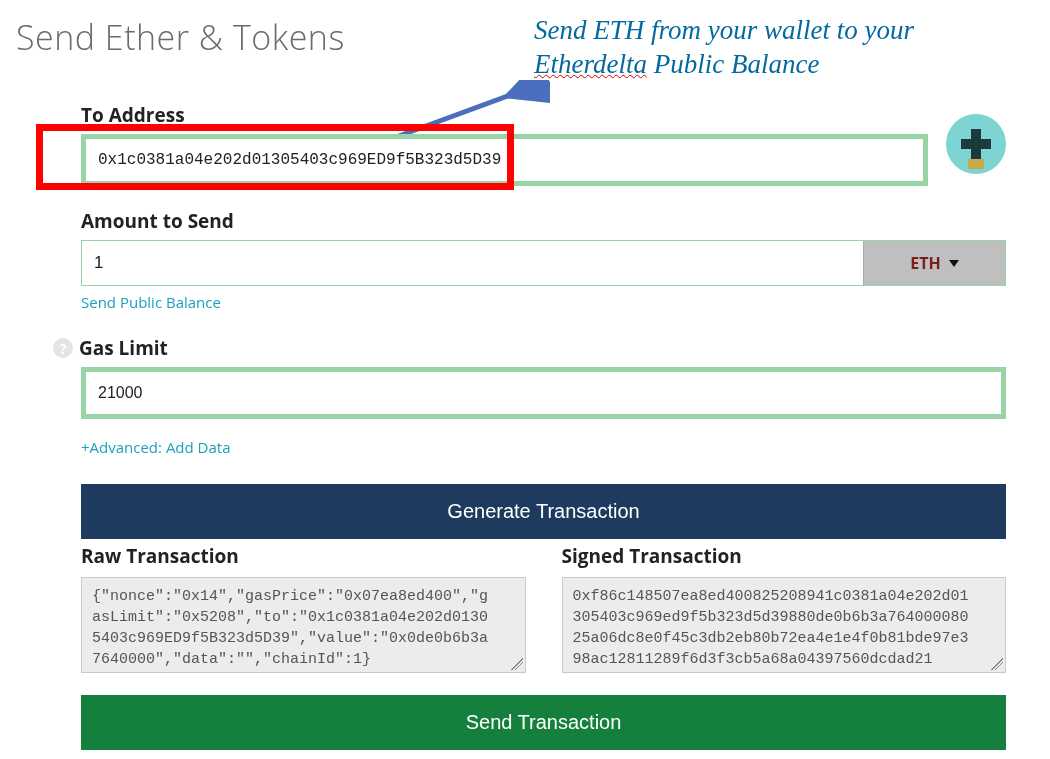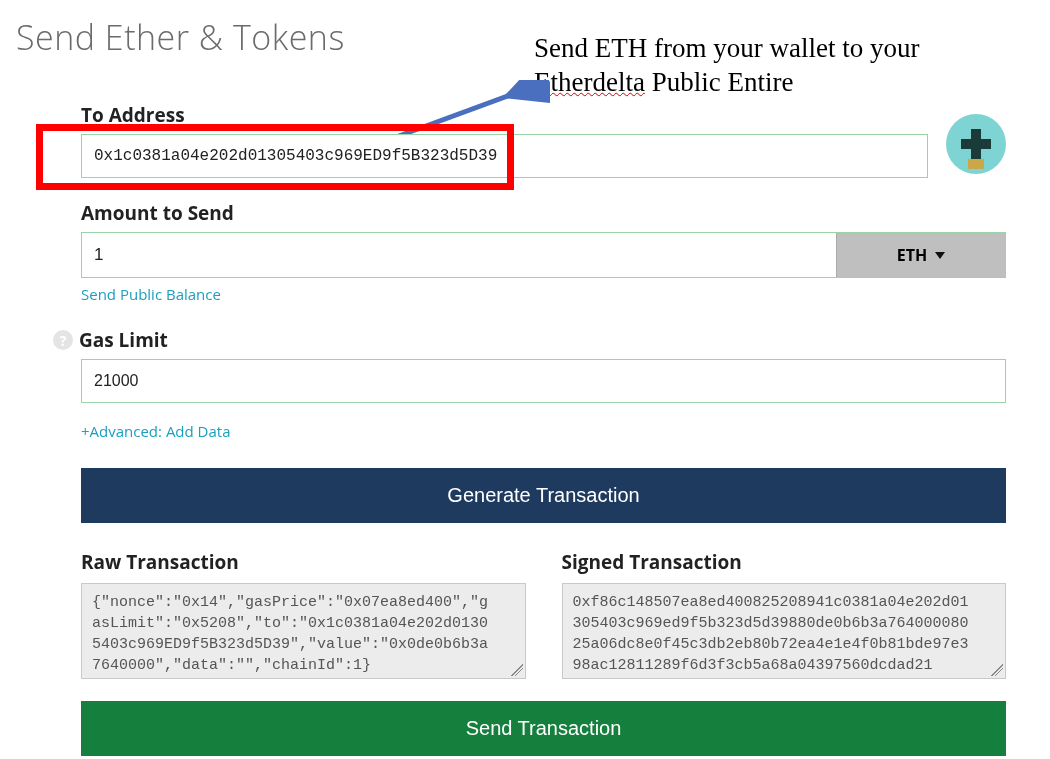--- a/index.html
+++ b/index.html
@@ -35,21 +35,21 @@
     margin-top: 18px;
     margin-bottom: 6px;
   }
   .row-with-avatar {
     display: flex;
     align-items: flex-start;
     gap: 18px;
   }
   .row-with-avatar .field-area { flex: 1; }
   .input-wrap {
-    border: 1px solid #d946ef;
+    border: 5px solid #d946ef;
     background: #fff;
     width: 100%;
     position: relative;
   }
   .input-wrap.green { border-color: #9ad3a5; }
   .input-text {
     width: 100%;
     border: none;
     outline: none;
     font-family: "Courier New", monospace;
@@ -92,27 +92,27 @@
     border:1px solid #9ad3a5;
   }
   .amount-input-cell { flex:1; }
   .amount-input {
     width:100%; border:none; outline:none;
     font-size:17px; padding:12px 12px; color:#222;
     font-family:"Segoe UI",Arial,sans-serif;
     background:transparent;
   }
   .unit-btn {
-    width:169px;
+    width:142px;
     background:#bfbfbf;
     display:flex; align-items:center; justify-content:center;
     gap:8px;
     font-weight:700;
     font-size:16px;
-    color:#000000;
+    color:#7f1d1d;
     cursor:pointer;
     border-left:1px solid #aaa;
   }
   .unit-btn .caret {
     width:0;height:0;border-left:5px solid transparent;border-right:5px solid transparent;border-top:7px solid #111;
   }
   .link {
     color:#1b9fbf; font-size:15px; margin-top:6px; display:inline-block;
     cursor:pointer;
   }
@@ -129,21 +129,21 @@
     color:#fff;
     text-align:center;
     font-size:20px;
     font-weight:400;
     cursor:pointer;
     border:none;
   }
   .btn-dark { background:#1f3a5f; margin-top:26px;}
   .btn-teal { background:#15803d; margin-top:22px;}
   .tx-columns {
-    display:flex; gap:36px; margin-top:26px;
+    display:flex; gap:36px; margin-top:4px;
   }
   .tx-col { flex:1; display:flex; flex-direction:column;}
   .tx-label {
     font-size:19px; font-weight:700; color:#222; margin-bottom:8px;
   }
   .tx-area-wrap{
     position:relative;
     border:1px solid #c9c9c9;
     background:#ececec;
     height:96px;
@@ -162,46 +162,47 @@
   }
   .tx-resize {
     position:absolute; right:2px; bottom:2px;
     width:12px;height:12px;
     background:
       linear-gradient(135deg, transparent 50%, #888 50% 55%, transparent 55% 65%, #888 65% 70%, transparent 70%);
   }
   
   .annotation-text {
     position:absolute;
-    color:#000000;
+    color:#0369a1;
     font-family:"Times New Roman",serif;
     font-size:27px;
     line-height:1.25;
-    left:534px; top:32px;
+    left:534px; top:14px;
     width:500px;
+    font-style:italic;
   }
   .annotation-text .squiggle {
     text-decoration: underline wavy #d40000;
     text-decoration-thickness:1px;
   }
   .annotation-arrow {
     position:absolute;
     left:370px; top:80px;
     width:180px; height:80px;
     pointer-events:none;
   }
 </style>
 </head>
 <body>
 
 <div class="page-title">Send Ether &amp; Tokens</div>
 
 <div class="annotation-text">
   <span>Send ETH from your wallet to your</span><br>
-  <span class="squiggle">Etherdelta</span><span> Public Entire</span>
+  <span class="squiggle">Etherdelta</span><span> Public Balance</span>
 </div>
 
 <svg class="annotation-arrow" viewBox="0 0 180 80">
   <defs>
     <marker id="arrhead" markerWidth="10" markerHeight="10" refX="2" refY="5" orient="auto">
       <path d="M0,0 L10,5 L0,10 Z" fill="#4a6fbf"></path>
     </marker>
   </defs>
   <line x1="170" y1="4" x2="18" y2="60" stroke="#4a6fbf" stroke-width="5" marker-start="url(#arrhead)"></line>
 </svg>

